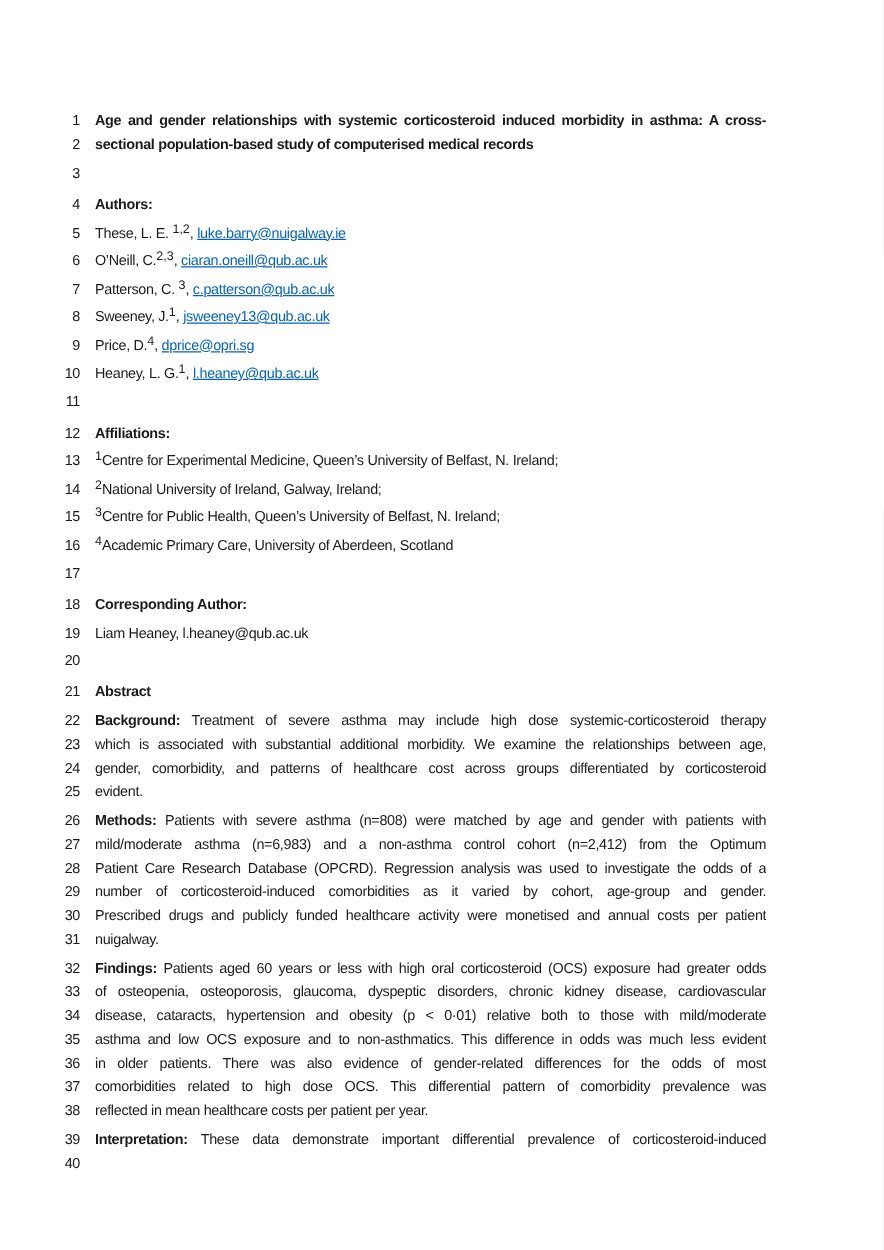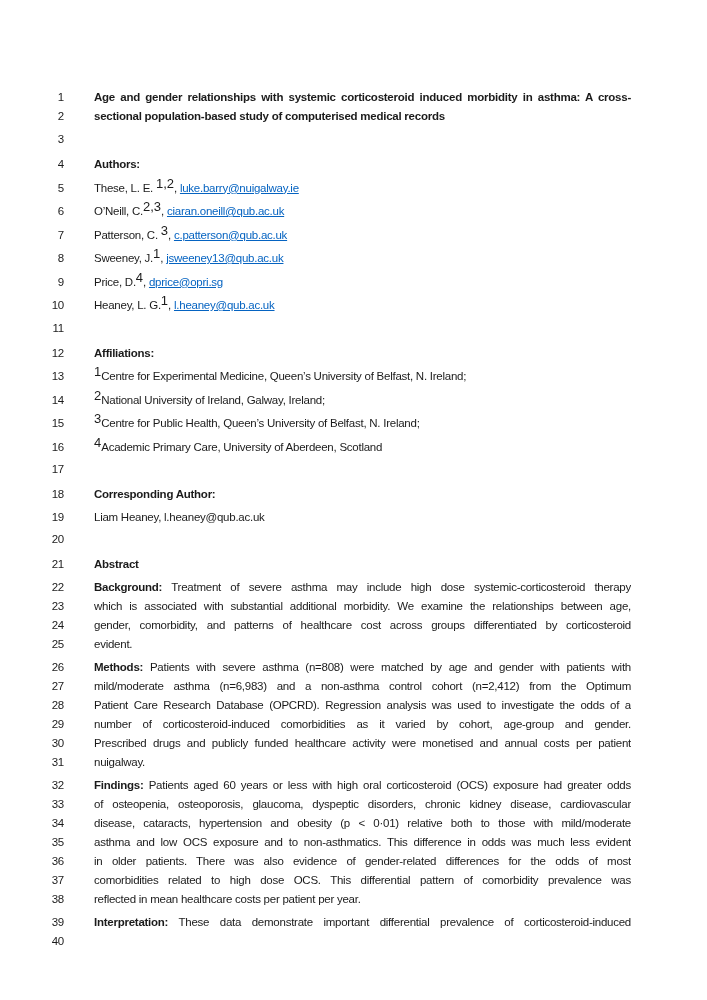--- a/index.html
+++ b/index.html
@@ -10,31 +10,31 @@
     box-sizing:border-box;
     padding:88px 20px 0 40px;
     font-family:"Liberation Sans",sans-serif;
     font-size:11.5px;
     letter-spacing:-0.25px;
     color:#1b1b1b;
     overflow:hidden;
   }
   .row{display:flex;align-items:baseline;min-height:19px;line-height:19px;}
   .lnum{flex:none;width:24px;text-align:right;color:#1b1b1b;}
-  .ltext{flex:none;width:537px;margin-left:30px;overflow:hidden;}
+  .ltext{flex:none;width:537px;margin-left:12px;overflow:hidden;}
   
   .fill .ltext{text-align:justify;text-align-last:justify;}
   
   .endl{margin-bottom:4px;}
   
   .single{margin-bottom:3.5px;}
   
   .blankl{margin-bottom:6px;}
   .bold{font-weight:bold;}
-  .sup{font-size:13px;letter-spacing:0;position:relative;top:-4px;}
+  .sup{font-size:10px;letter-spacing:0;position:relative;top:-4px;}
   .email{color:#0563c1;text-decoration:underline;cursor:pointer;}
 </style>
 </head>
 <body>
 
 <div class="page">
   <div id="manuscript-body">
       <div class="row fill">
         <span class="lnum">1</span>
         <div class="ltext bold"><span>Age and gender relationships with systemic corticosteroid induced morbidity in asthma: A cross-</span></div>

